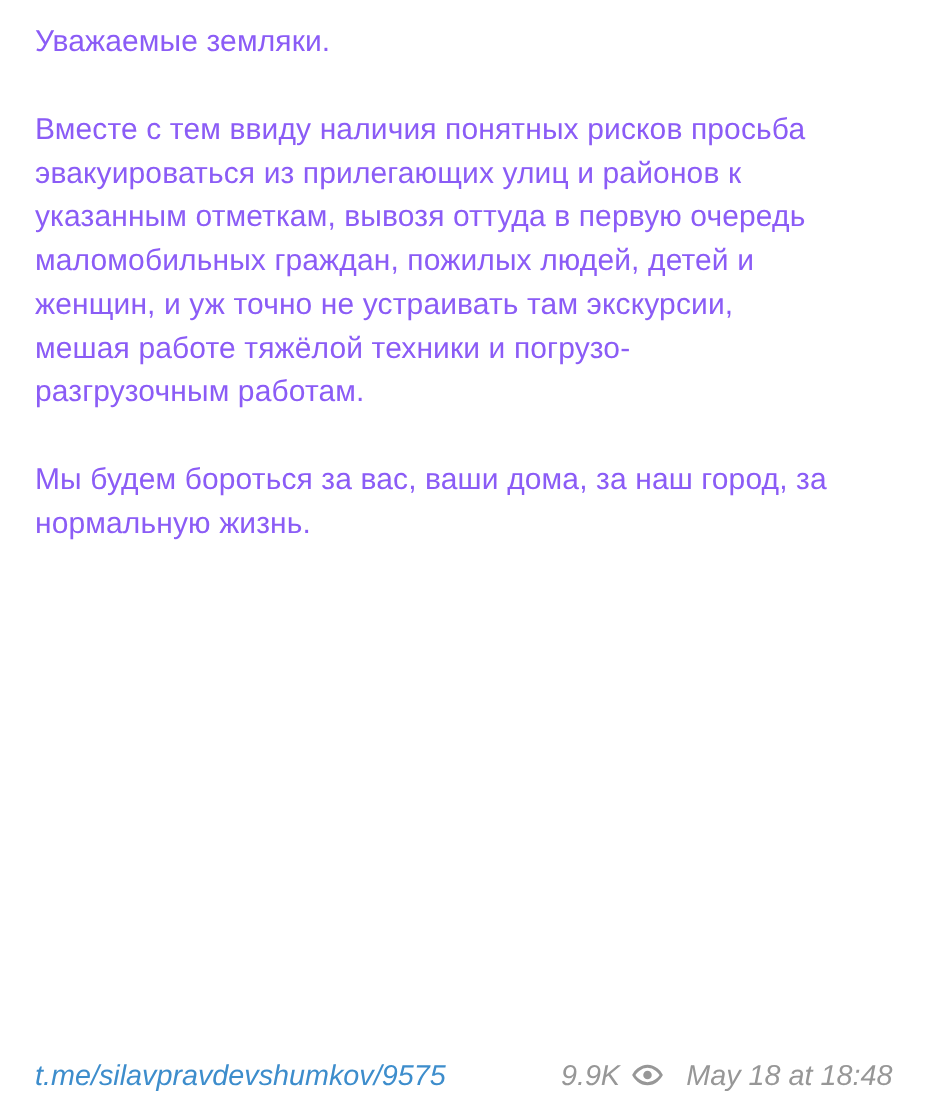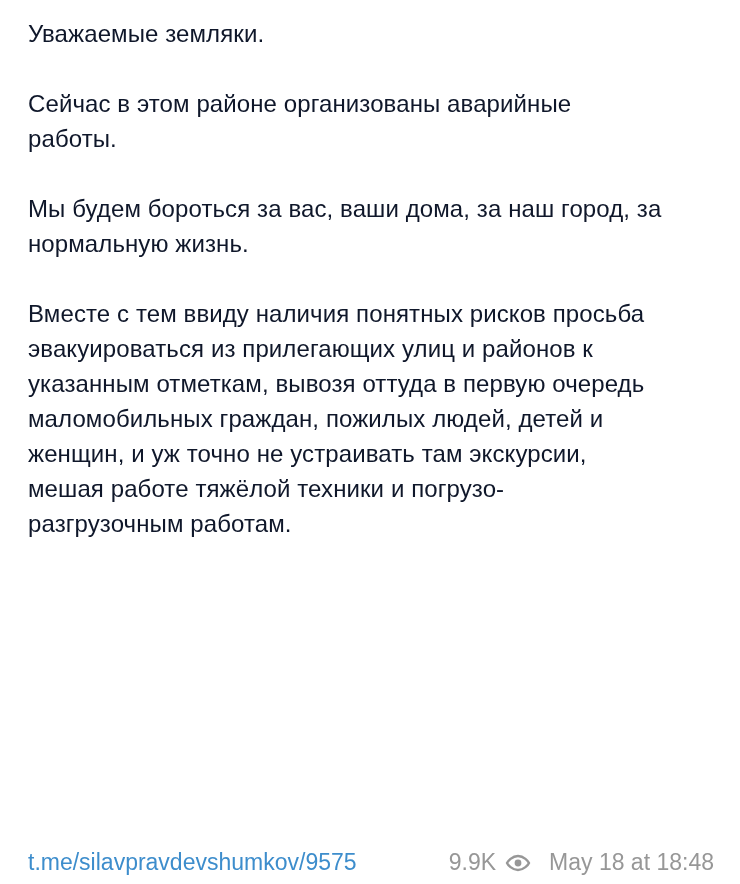--- a/index.html
+++ b/index.html
@@ -18,33 +18,34 @@
     width: 740px;
     height: 884px;
     padding: 16px 26px 8px 28px;
     display: flex;
     flex-direction: column;
   }
   .message p {
     margin: 0 0 35px 0;
     font-size: 24px;
     line-height: 35px;
-    color: #0f172a;
+    color: #8b5cf6;
     white-space: pre-wrap;
     letter-spacing: 0.1px;
   }
   .message p:last-child {
     margin-bottom: 0;
   }
   .footer {
     margin-top: auto;
     display: flex;
-    align-items: flex-end;
+    align-items: center;
     justify-content: space-between;
     height: 32px;
+    font-style: italic;
   }
   .post-link {
     font-size: 23px;
     color: #3d8dcc;
     text-decoration: none;
     cursor: pointer;
   }
   .meta {
     display: flex;
     align-items: center;
@@ -62,31 +63,29 @@
   .eye svg {
     display: block;
   }
 </style>
 </head>
 <body>
 
 <div class="post">
   <div class="message">
     <p>Уважаемые земляки.</p>
-    <p>Сейчас в этом районе организованы аварийные
-работы.</p>
-    <p>Мы будем бороться за вас, ваши дома, за наш город, за
-нормальную жизнь.</p>
     <p>Вместе с тем ввиду наличия понятных рисков просьба
 эвакуироваться из прилегающих улиц и районов к
 указанным отметкам, вывозя оттуда в первую очередь
 маломобильных граждан, пожилых людей, детей и
 женщин, и уж точно не устраивать там экскурсии,
 мешая работе тяжёлой техники и погрузо-
 разгрузочным работам.</p>
+    <p>Мы будем бороться за вас, ваши дома, за наш город, за
+нормальную жизнь.</p>
   </div>
 
   <div class="footer">
     <a class="post-link" href="#">t.me/silavpravdevshumkov/9575</a>
     <div class="meta">
       <span class="views">9.9K</span>
       <span class="eye">
         <svg width="26" height="18" viewBox="0 0 26 18" fill="none" xmlns="http://www.w3.org/2000/svg">
           <path d="M13 2 C7 2 2.8 7.2 2 9 C2.8 10.8 7 16 13 16 C19 16 23.2 10.8 24 9 C23.2 7.2 19 2 13 2 Z" stroke="#979797" stroke-width="2.4" fill="none" stroke-linejoin="round"></path>
           <circle cx="13" cy="9" r="3.4" fill="#979797"></circle>

